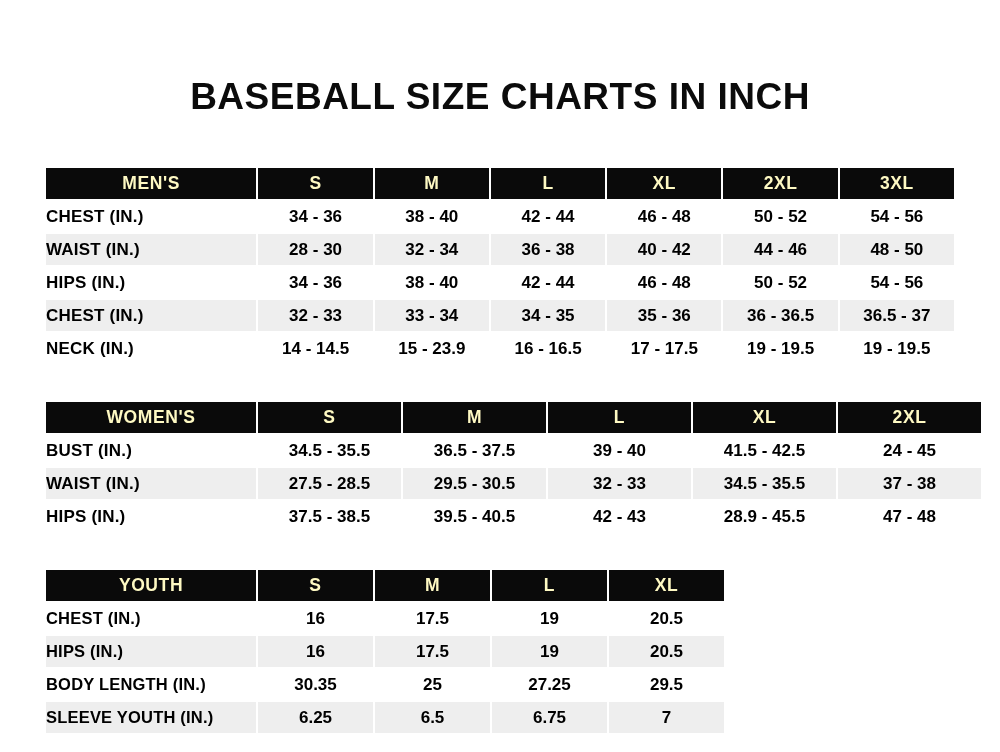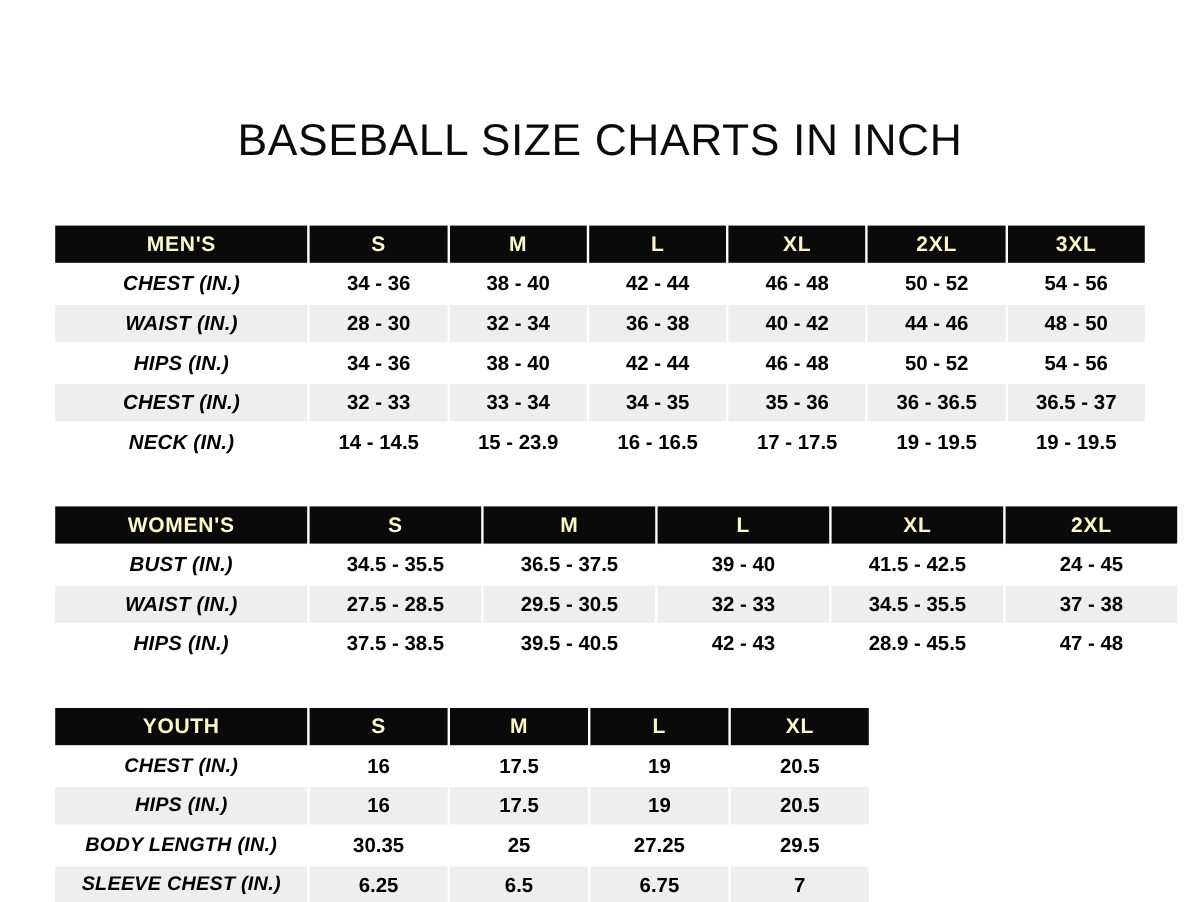--- a/index.html
+++ b/index.html
@@ -16,24 +16,24 @@
   }
   .page {
     position: relative;
     width: 1000px;
     height: 752px;
     background: #ffffff;
   }
   .title {
     text-align: center;
     font-size: 37px;
-    font-weight: normal;
+    font-weight: bold;
     letter-spacing: 0.5px;
     margin: 0;
-    padding-top: 96px;
+    padding-top: 76px;
     color: #0b0b0b;
   }
   .tables {
     padding: 0 44px;
     margin-top: 48px;
   }
   table {
     border-collapse: collapse;
     table-layout: fixed;
     margin-bottom: 34px;
@@ -58,23 +58,22 @@
     font-size: 17.5px;
     letter-spacing: 0.6px;
   }
   thead th.rowhead {
     text-align: center;
   }
   tbody tr.odd td { background: #ffffff; }
   tbody tr.even td { background: #eeeeee; }
   tbody td.rowlabel {
     background: #ffffff;
-    text-align: center;
+    text-align: left;
     letter-spacing: 0.2px;
-    font-style: italic;
   }
   tbody tr.even td.rowlabel { background: #eeeeee; }
 
   
   table.men col.c0 { width: 212px; }
   table.men col.cx { width: 116px; }
 
   table.women col.c0 { width: 212px; }
   table.women col.cx { width: 145px; }
 
@@ -242,21 +241,21 @@
           <td>20.5</td>
         </tr>
         <tr class="odd">
           <td class="rowlabel">BODY LENGTH (IN.)</td>
           <td>30.35</td>
           <td>25</td>
           <td>27.25</td>
           <td>29.5</td>
         </tr>
         <tr class="even">
-          <td class="rowlabel">SLEEVE CHEST (IN.)</td>
+          <td class="rowlabel">SLEEVE YOUTH (IN.)</td>
           <td>6.25</td>
           <td>6.5</td>
           <td>6.75</td>
           <td>7</td>
         </tr>
       </tbody>
     </table>
 
   </div>
 </div>

